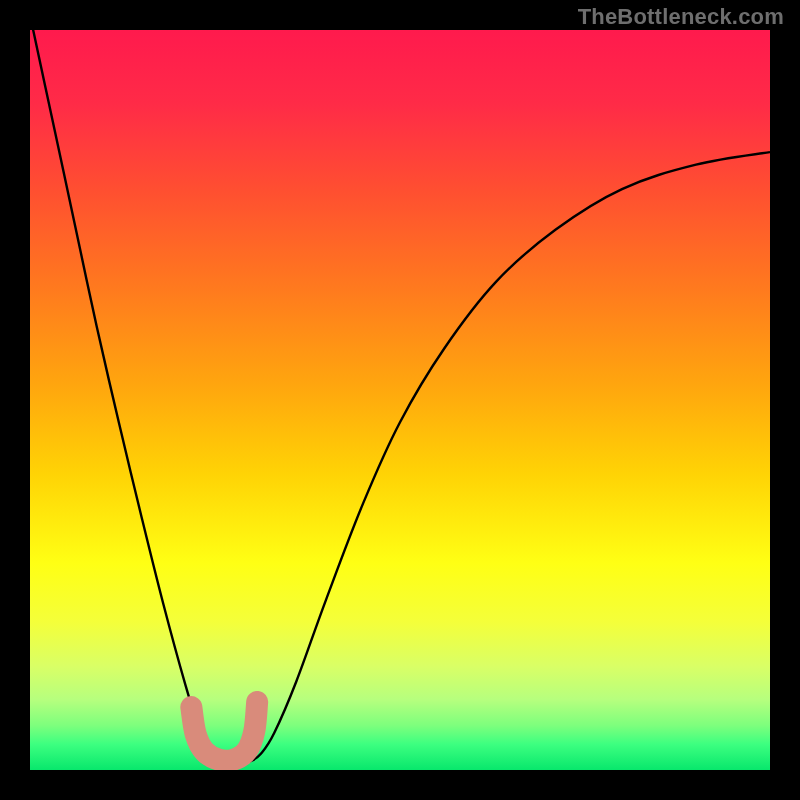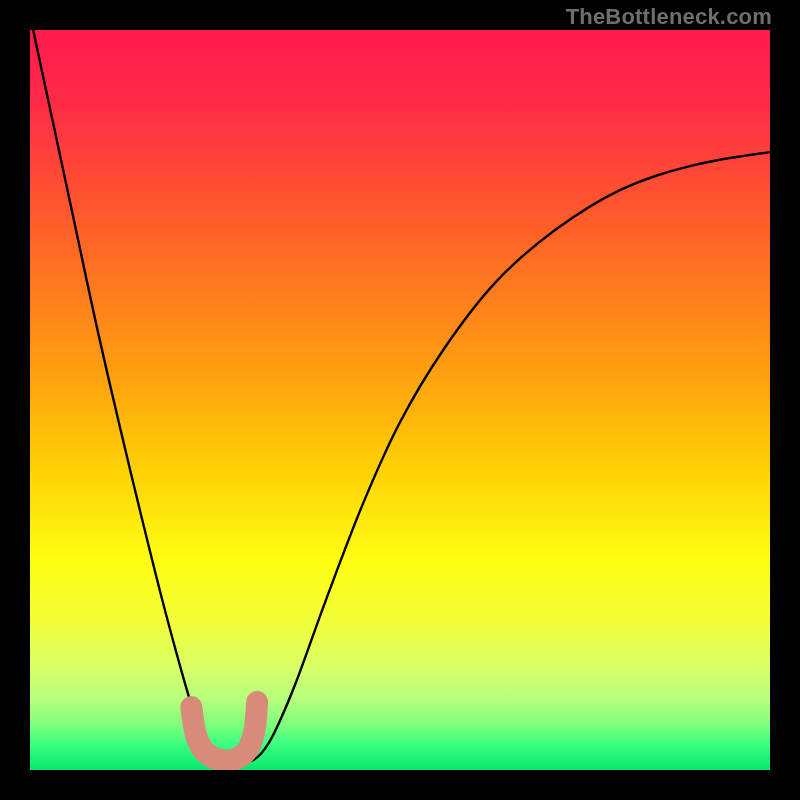--- a/index.html
+++ b/index.html
@@ -22,21 +22,21 @@
   .plot {
     position: absolute;
     left: 30px;
     top: 30px;
     width: 740px;
     height: 740px;
   }
   .watermark {
     position: absolute;
     top: 4px;
-    right: 28px;
+    right: 16px;
     color: #6e6e6e;
     font-size: 22px;
     font-weight: 600;
     letter-spacing: 0.2px;
     user-select: none;
   }
 </style>
 </head>
 <body>
 

